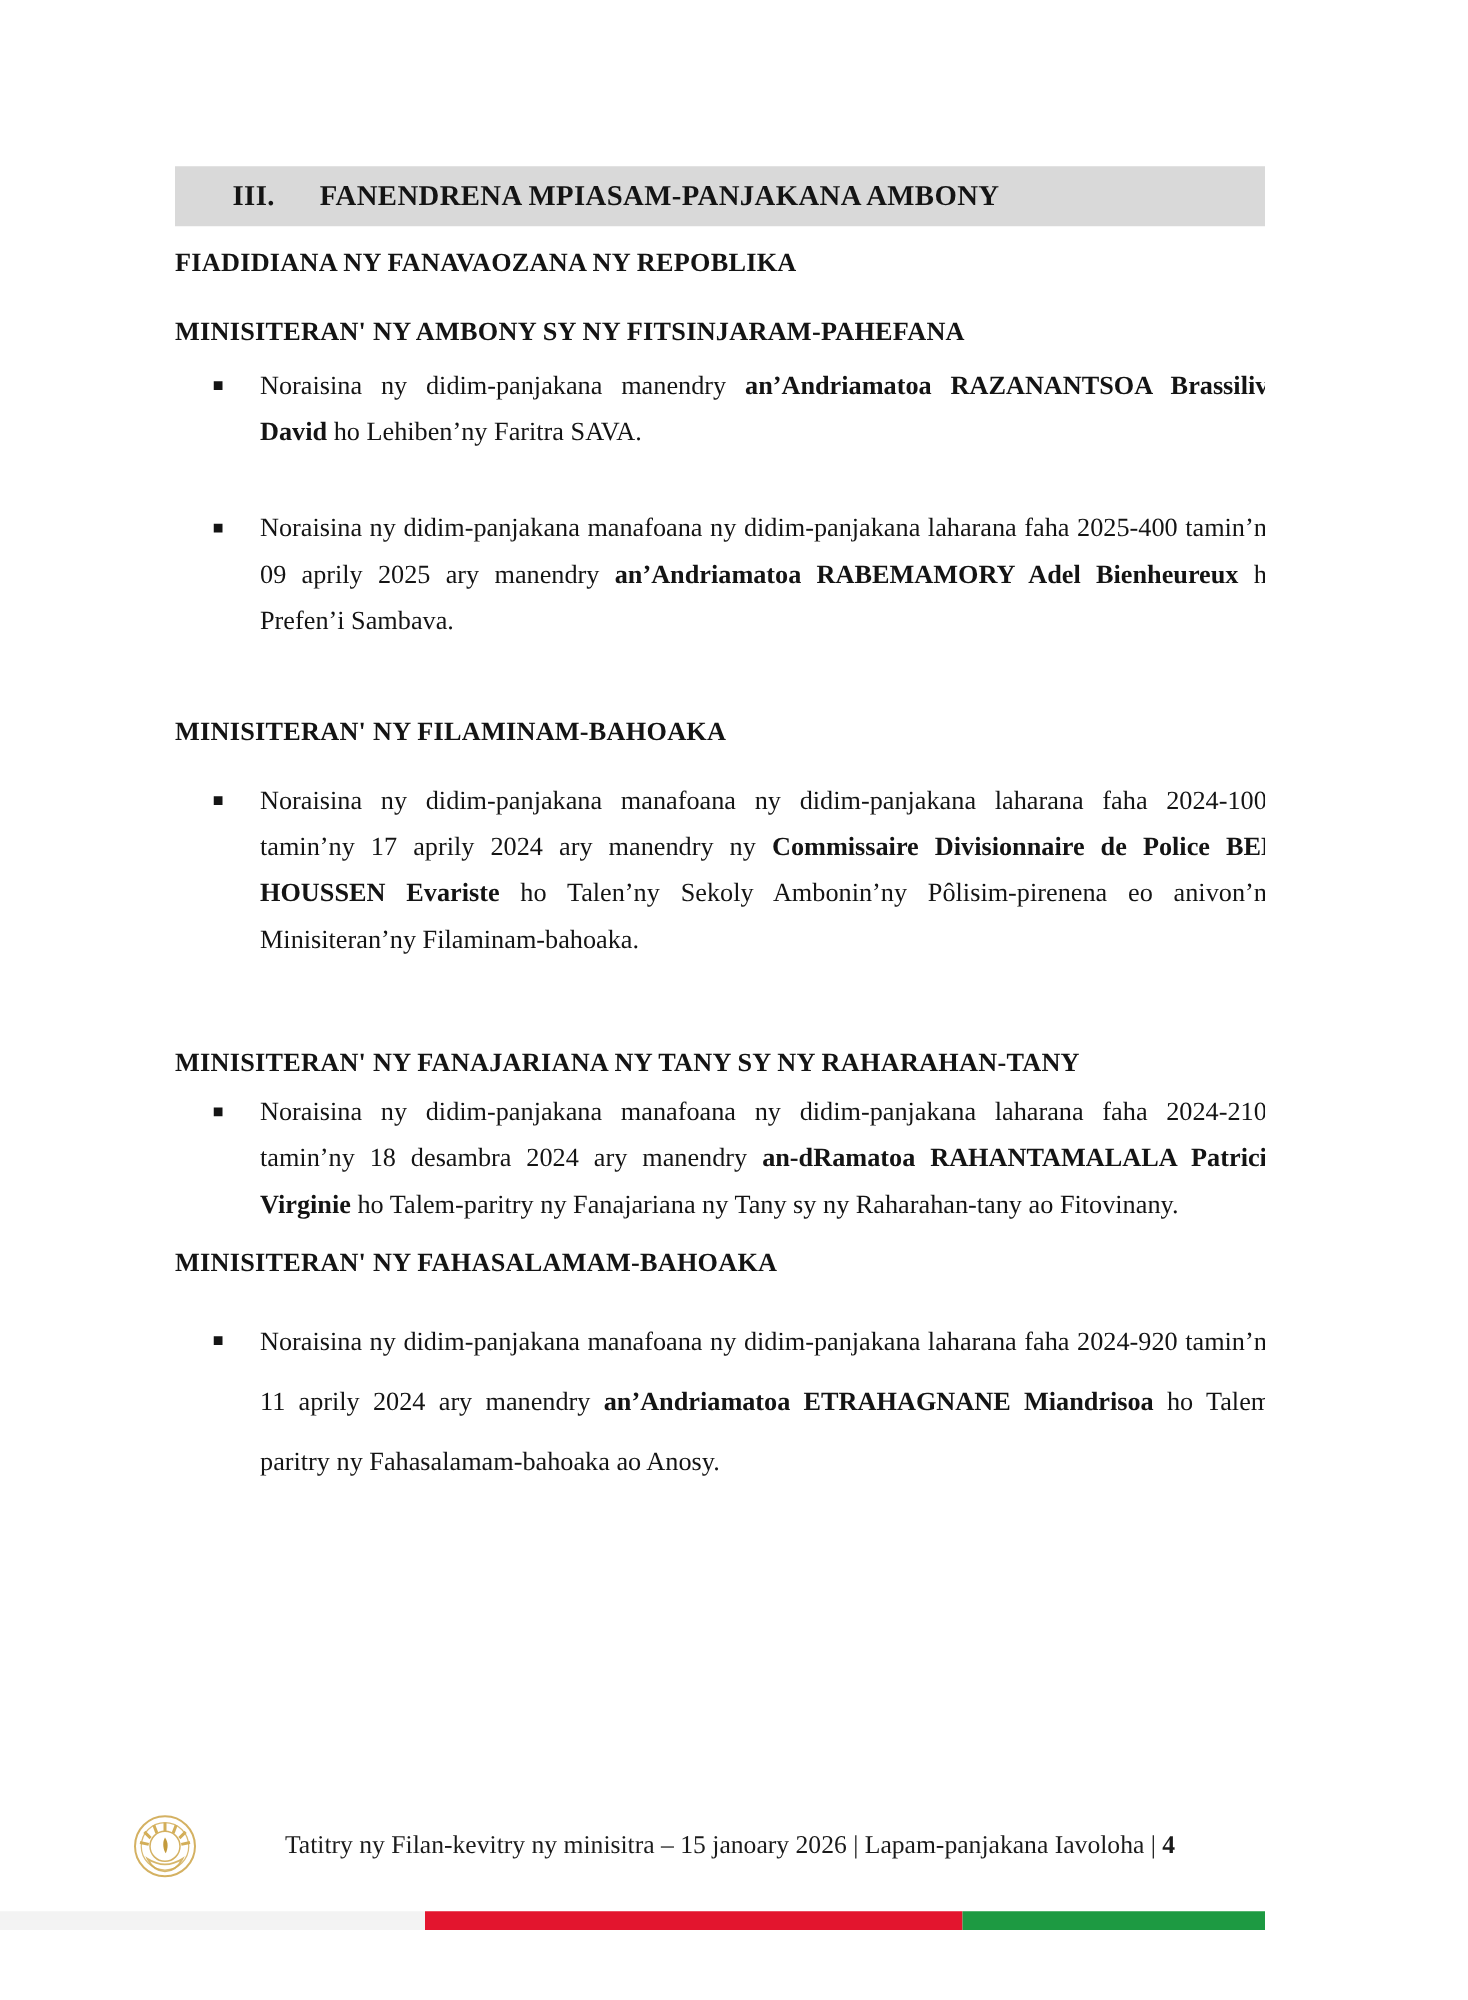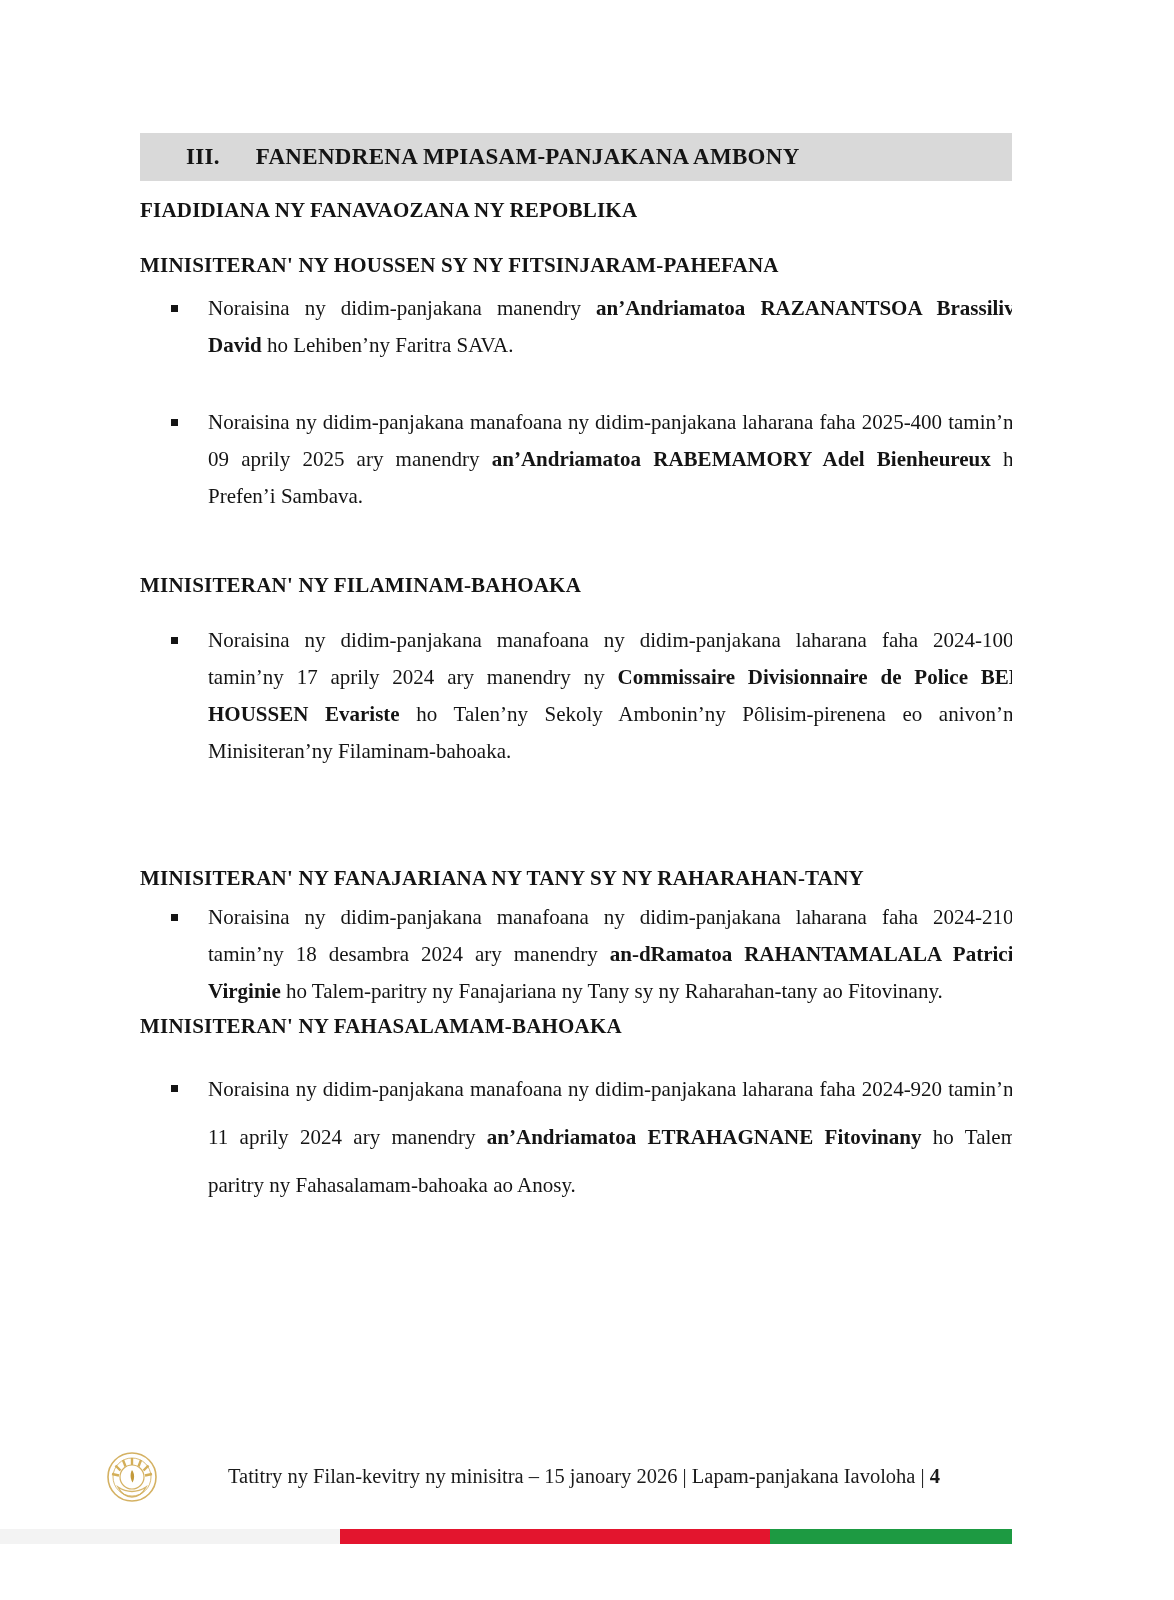--- a/index.html
+++ b/index.html
@@ -46,22 +46,22 @@
     left:31px;
     top:15px;
     width:7px;height:7px;
     background:#141414;
   }
   .bullet b{font-weight:bold;}
   
   .sec0{margin-top:17px;}  .sec0 .b0{margin-top:26px;}
   .sec1{margin-top:30px;}  .sec1 .b0{margin-top:12px;} .sec1 .b1{margin-top:40px;}
   .sec2{margin-top:58px;}  .sec2 .b0{margin-top:24px;}
-  .sec3{margin-top:96px;}  .sec3 .b0{margin-top:8px;}
-  .sec4{margin-top:4px;}   .sec4 .b0{margin-top:26px;} .sec4 .b1{margin-top:0;}
+  .sec3{margin-top:68px;}  .sec3 .b0{margin-top:8px;}
+  .sec4{margin-top:16px;}   .sec4 .b0{margin-top:26px;} .sec4 .b1{margin-top:0;}
   .sec4 .bullet{line-height:48px;}
   .sec4 .marker{top:20px;}
   
   .footer-logo{position:absolute;left:104px;top:1447px;}
   .footer-text{
     position:absolute;
     left:156px;right:0;top:1465px;
     text-align:center;
     font-size:20.5px;
     color:#1a1a1a;
@@ -85,35 +85,35 @@
 
   <div class="title-bar">
     <span class="title-number">III.</span><span>FANENDRENA MPIASAM-PANJAKANA AMBONY</span>
   </div>
 
   <main id="doc-main">
       <section class="section sec0">
         <h2 class="sec-head">FIADIDIANA NY FANAVAOZANA NY REPOBLIKA</h2>
       </section>
       <section class="section sec1">
-        <h2 class="sec-head">MINISITERAN' NY HOUSSEN SY NY FITSINJARAM-PAHEFANA</h2>
+        <h2 class="sec-head">MINISITERAN' NY AMBONY SY NY FITSINJARAM-PAHEFANA</h2>
         <div class="bullet b0"><span class="marker"></span>Noraisina ny didim-panjakana manendry <b>an’Andriamatoa RAZANANTSOA Brassilive David</b> ho Lehiben’ny Faritra SAVA.</div>
         <div class="bullet b1"><span class="marker"></span>Noraisina ny didim-panjakana manafoana ny didim-panjakana laharana faha 2025-400 tamin’ny 09 aprily 2025 ary manendry <b>an’Andriamatoa RABEMAMORY Adel Bienheureux</b> ho Prefen’i Sambava.</div>
       </section>
       <section class="section sec2">
         <h2 class="sec-head">MINISITERAN' NY FILAMINAM-BAHOAKA</h2>
         <div class="bullet b0"><span class="marker"></span>Noraisina ny didim-panjakana manafoana ny didim-panjakana laharana faha 2024-1000 tamin’ny 17 aprily 2024 ary manendry ny <b>Commissaire Divisionnaire de Police BEN HOUSSEN Evariste</b> ho Talen’ny Sekoly Ambonin’ny Pôlisim-pirenena eo anivon’ny Minisiteran’ny Filaminam-bahoaka.</div>
       </section>
       <section class="section sec3">
         <h2 class="sec-head">MINISITERAN' NY FANAJARIANA NY TANY SY NY RAHARAHAN-TANY</h2>
         <div class="bullet b0"><span class="marker"></span>Noraisina ny didim-panjakana manafoana ny didim-panjakana laharana faha 2024-2104 tamin’ny 18 desambra 2024 ary manendry <b>an-dRamatoa RAHANTAMALALA Patricia Virginie</b> ho Talem-paritry ny Fanajariana ny Tany sy ny Raharahan-tany ao Fitovinany.</div>
       </section>
       <section class="section sec4">
         <h2 class="sec-head">MINISITERAN' NY FAHASALAMAM-BAHOAKA</h2>
-        <div class="bullet b0"><span class="marker"></span>Noraisina ny didim-panjakana manafoana ny didim-panjakana laharana faha 2024-920 tamin’ny 11 aprily 2024 ary manendry <b>an’Andriamatoa ETRAHAGNANE Fitovinany</b> ho Talem-paritry ny Fahasalamam-bahoaka ao Anosy.</div>
+        <div class="bullet b0"><span class="marker"></span>Noraisina ny didim-panjakana manafoana ny didim-panjakana laharana faha 2024-920 tamin’ny 11 aprily 2024 ary manendry <b>an’Andriamatoa ETRAHAGNANE Miandrisoa</b> ho Talem-paritry ny Fahasalamam-bahoaka ao Anosy.</div>
       </section>
     </main>
 
   <div class="footer-logo">
     <svg width="56" height="64" viewBox="0 0 56 64">
       <g fill="none" stroke="#cfa951" stroke-width="1.6">
         <circle cx="28" cy="30" r="24" opacity="0.9"></circle>
         <circle cx="28" cy="30" r="19" stroke-width="1" opacity="0.8"></circle>
         <circle cx="28" cy="30" r="12" stroke-width="1.2" opacity="0.9"></circle>
       </g>

